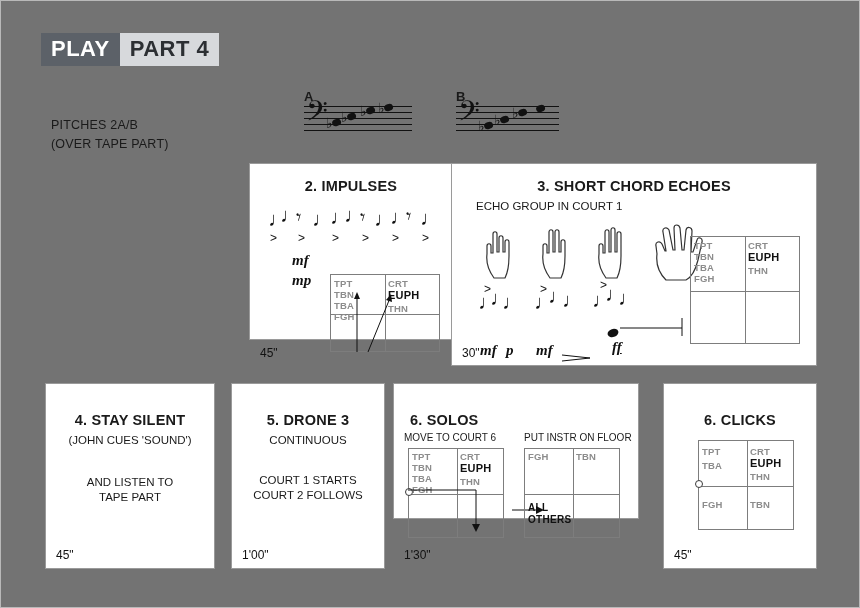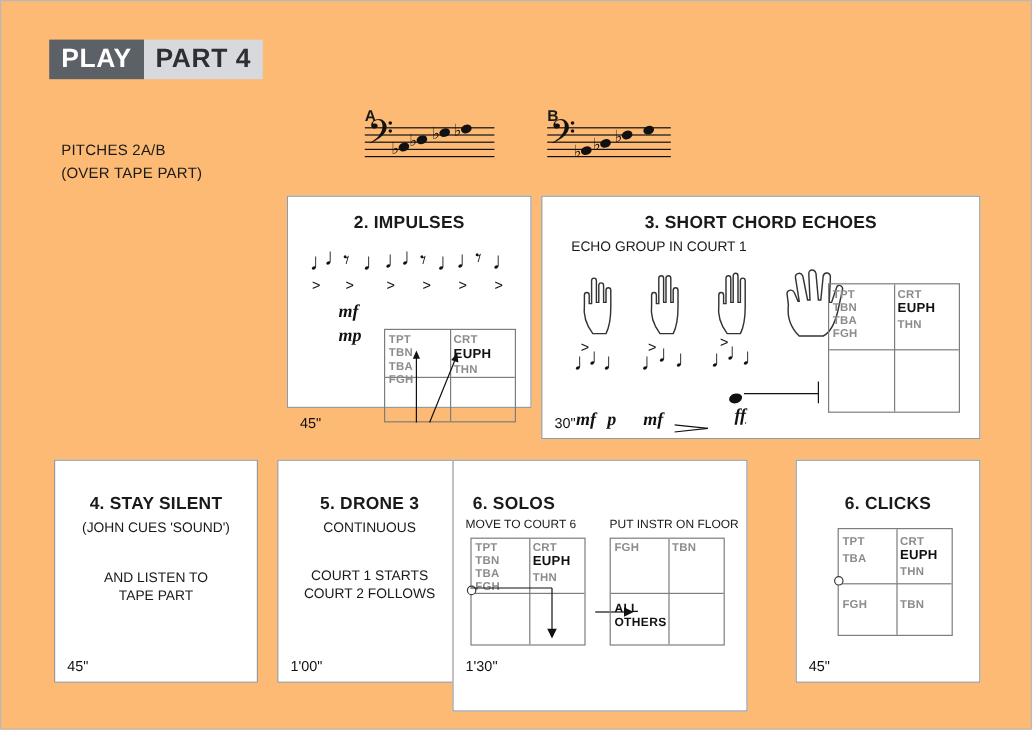--- a/index.html
+++ b/index.html
@@ -14,21 +14,21 @@
     color: #1a1a1a;
     position: relative;
     overflow: hidden;
   }
   .page {
     position: absolute;
     left: 0; top: 0;
     width: 860px; height: 608px;
     border: 1px solid #b9b9b9;
     box-sizing: border-box;
-    background: #fdba74;
+    background: #737373;
   }
 
   
   .header {
     position: absolute;
     left: 40px; top: 32px;
     display: flex;
     align-items: stretch;
   }
   .tag-play {
@@ -269,21 +269,21 @@
       <div class="acc" style="left:22px; top:15px;">♭</div>
       <div class="note" style="left:44px; top:10px;"></div>
       <div class="acc" style="left:38px; top:9px;">♭</div>
       <div class="note" style="left:62px; top:3px;"></div>
       <div class="acc" style="left:56px; top:2px;">♭</div>
       <div class="note" style="left:80px; top:-1px;"></div>
     </div>
   </div>
 
 
-  <div class="box" style="left:238px; top:162px; width:204px; height:177px;">
+  <div class="box" style="left:248px; top:162px; width:204px; height:177px;">
     <div class="box-title" style="top:14px;">2. IMPULSES</div>
 
     <div class="small-note-grp" style="left:18px; top:45px;">
       <div class="glyph" style="left:0px; top:0px;">♩</div>
       <div class="glyph" style="left:12px; top:-4px;">♩</div>
       <div class="glyph" style="left:28px; top:-2px;">𝄾</div>
       <div class="glyph" style="left:44px; top:0px;">♩</div>
       <div class="glyph" style="left:62px; top:-2px;">♩</div>
       <div class="glyph" style="left:76px; top:-4px;">♩</div>
       <div class="glyph" style="left:92px; top:-2px;">𝄾</div>
@@ -414,21 +414,21 @@
   </div>
 
   <div class="box" style="left:230px; top:382px; width:154px; height:186px;">
     <div class="box-title" style="top:28px;">5. DRONE 3</div>
     <div class="box-sub" style="top:50px;">CONTINUOUS</div>
     <div class="box-sub" style="top:90px;">COURT 1 STARTS</div>
     <div class="box-sub" style="top:105px;">COURT 2 FOLLOWS</div>
     <div class="dur" style="left:10px; top:164px;">1'00"</div>
   </div>
 
-  <div class="box" style="left:376px; top:382px; width:246px; height:210px;">
+  <div class="box" style="left:392px; top:382px; width:246px; height:136px;">
     <div class="box-title" style="top:28px; text-align:left; left:16px;">6. SOLOS</div>
     <div style="position:absolute; left:10px; top:48px; font-size:10px;">MOVE TO COURT 6</div>
     <div style="position:absolute; left:130px; top:48px; font-size:10px;">PUT INSTR ON FLOOR</div>
 
     <div class="court" style="left:14px; top:64px; width:96px; height:90px;">
       <div class="vline" style="left:48px;"></div>
       <div class="hline" style="top:45px;"></div>
     </div>
     <div class="court-dot" style="left:11px; top:104px;"></div>
     <div class="cell-label" style="left:18px; top:67px;">TPT</div>

